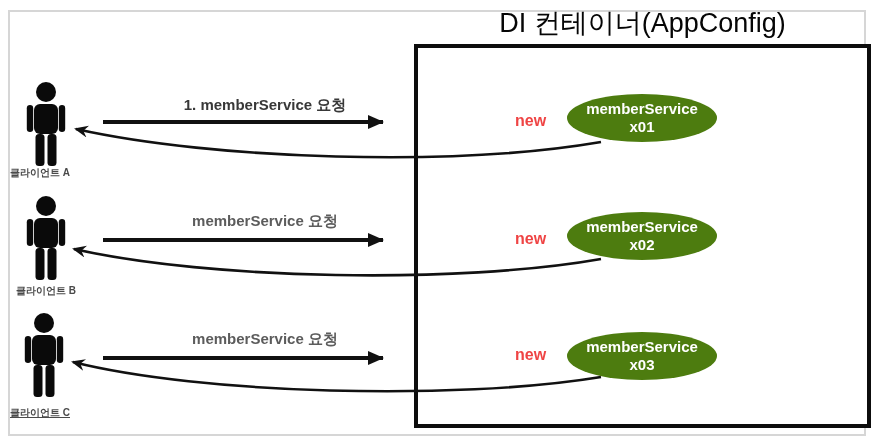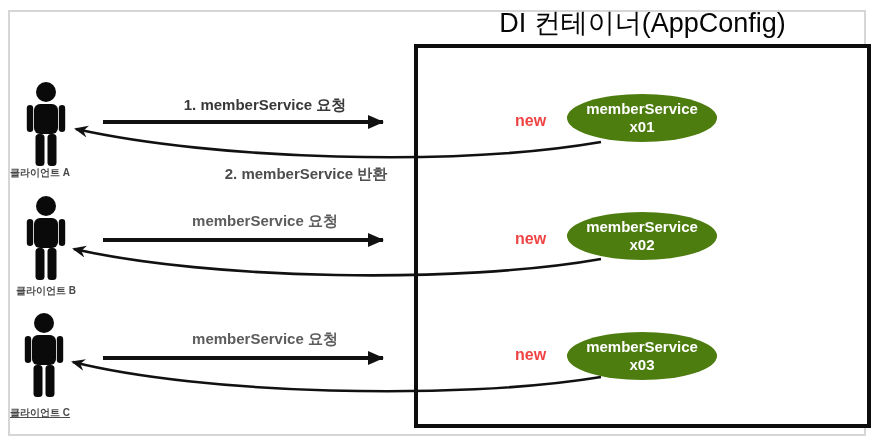--- a/index.html
+++ b/index.html
@@ -91,21 +91,20 @@
       <circle cx="22" cy="10" r="10"></circle>
       <rect x="10" y="22" width="24" height="30" rx="6"></rect>
       <rect x="2.8" y="23" width="6.4" height="27" rx="3.2"></rect>
       <rect x="34.8" y="23" width="6.4" height="27" rx="3.2"></rect>
       <rect x="11.5" y="52" width="9" height="32" rx="3.5"></rect>
       <rect x="23.5" y="52" width="9" height="32" rx="3.5"></rect>
     </g>
   </svg>
 
   <div class="abs req-label first" style="left:120px;top:96px;">1. memberService 요청</div>
-  <div class="abs ret-label" style="left:161px;top:165px;">2. memberService 반환</div>
   <div class="abs new-label" style="left:515px;top:112px;">new</div>
   <div class="abs service-ellipse" style="left:567px;top:94px;">
     <span>memberService</span>
     <span>x01</span>
   </div>
   <div class="abs client-label" style="left:10px;top:166px;">클라이언트 A</div>
 
   <div class="abs req-label" style="left:120px;top:212px;">memberService 요청</div>
   <div class="abs new-label" style="left:515px;top:230px;">new</div>
   <div class="abs service-ellipse" style="left:567px;top:212px;">

